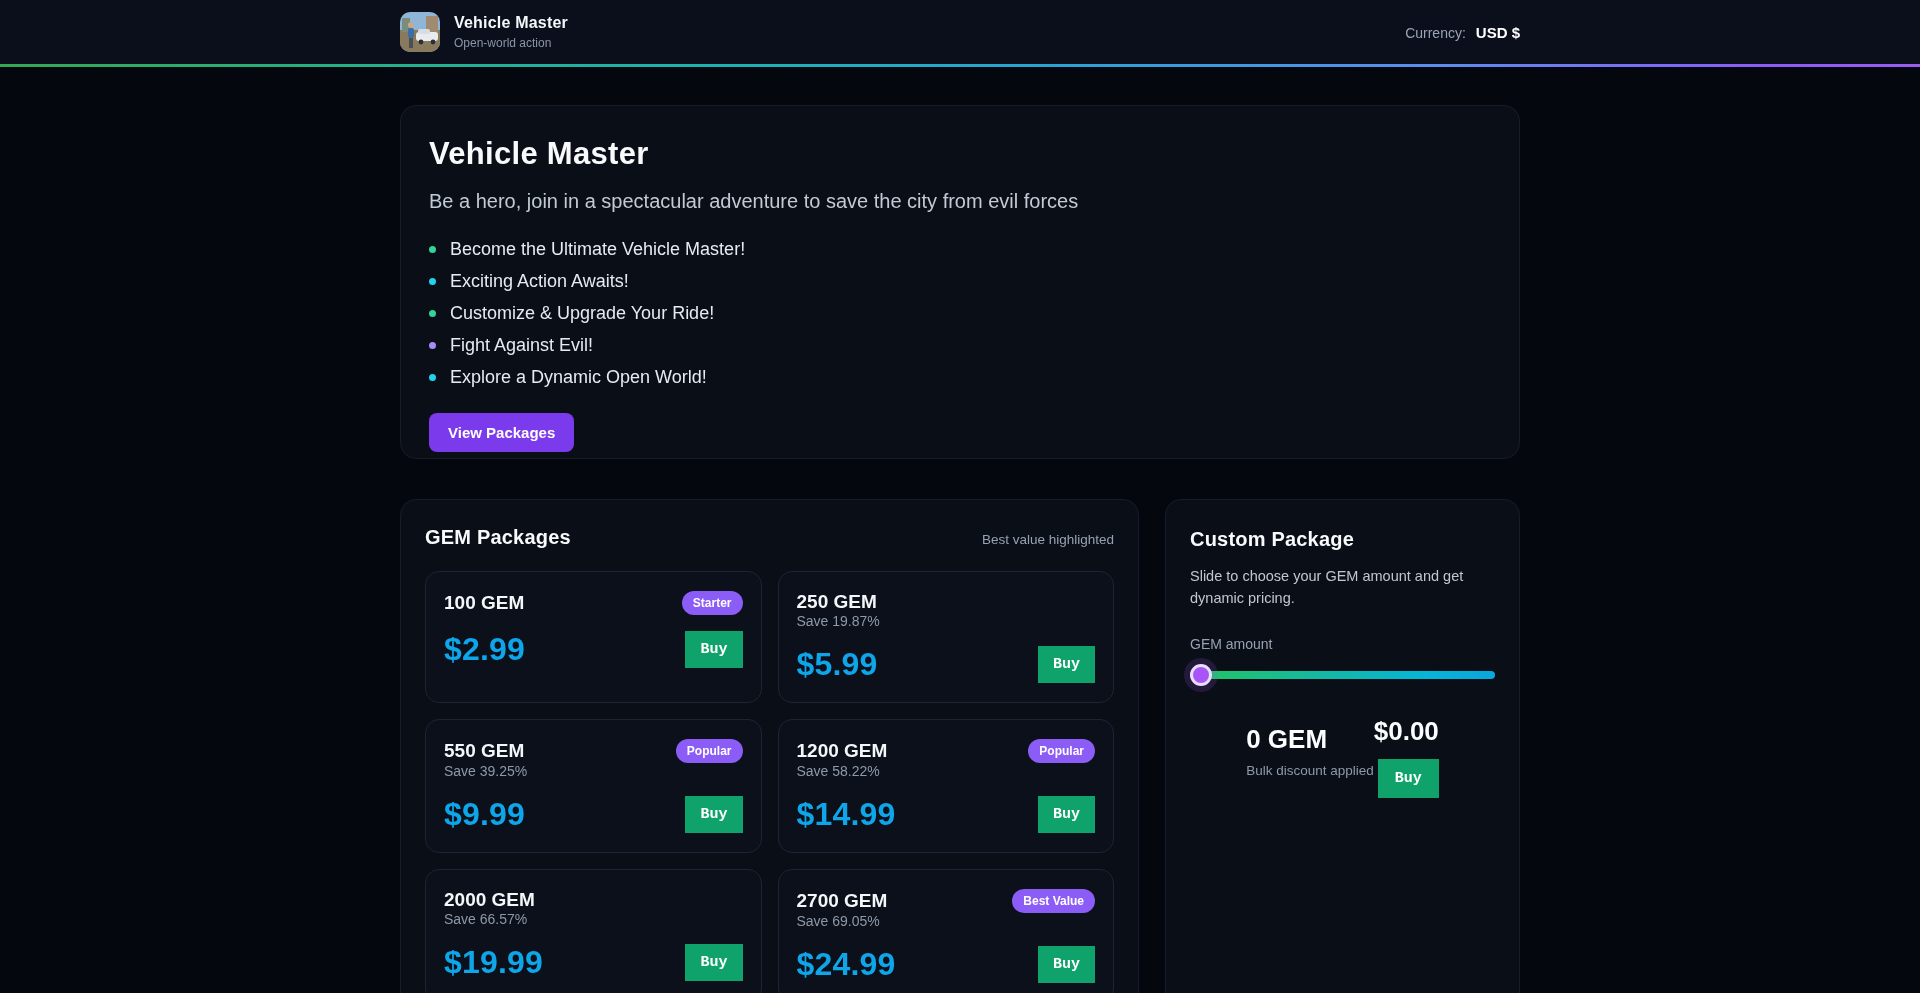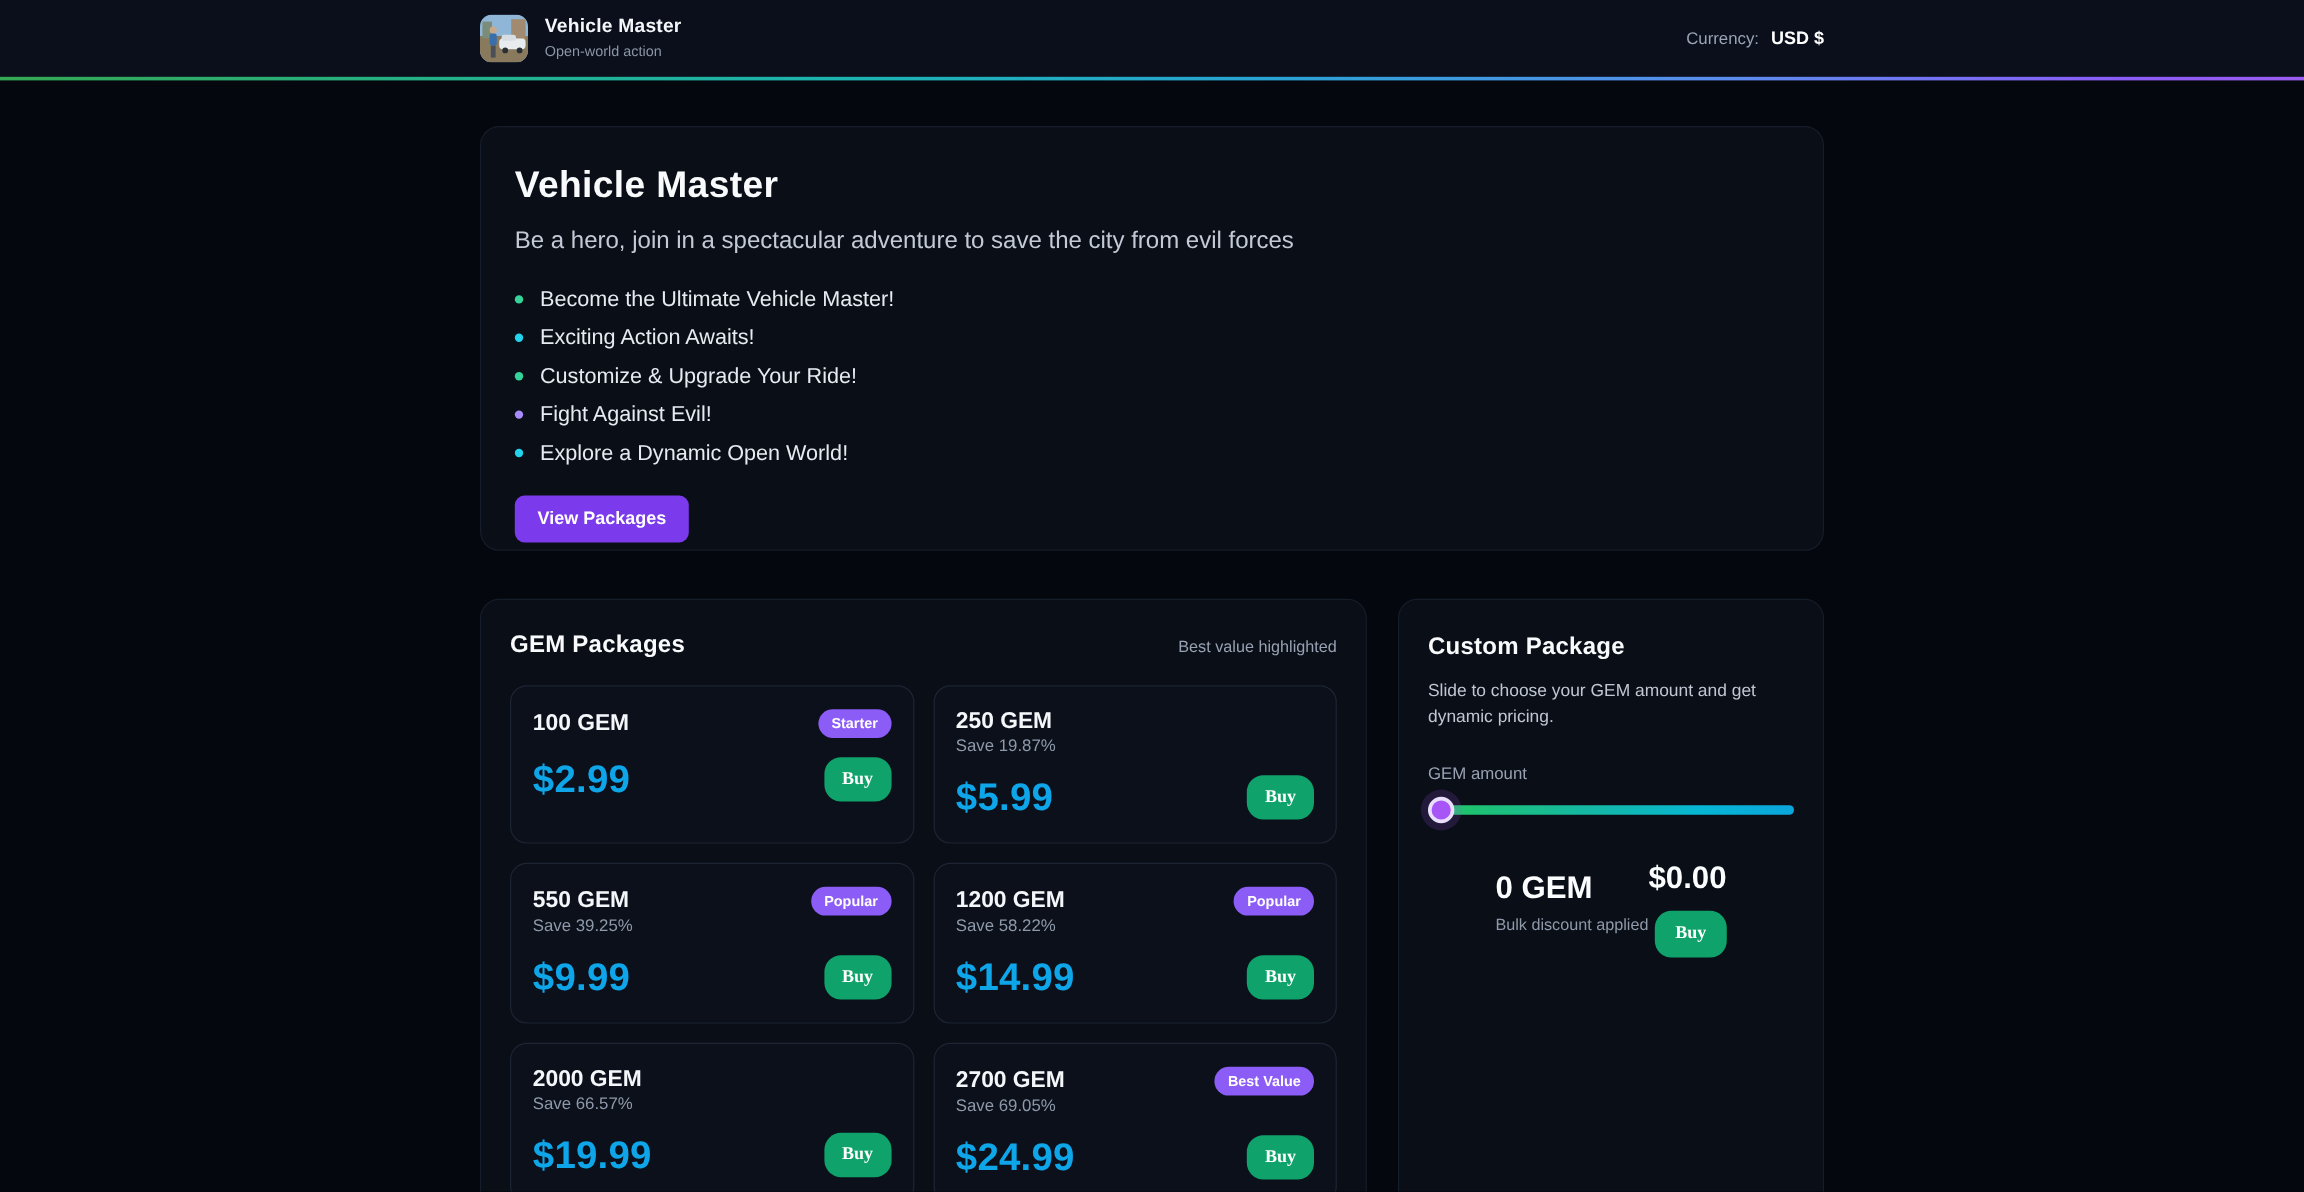--- a/index.html
+++ b/index.html
@@ -61,22 +61,22 @@
   .pkg-top { display:flex; align-items:center; justify-content:space-between; }
   .pkg-name { font-size:19px; font-weight:700; color:#f4f7fa; }
   .badge {
     background:#8b5cf6; color:#fff; font-size:12px; font-weight:600;
     padding:5px 11px; border-radius:999px;
   }
   .pkg-save { font-size:14px; color:#8e99a9; min-height:17px; }
   .pkg-bottom { margin-top:16px; display:flex; align-items:center; justify-content:space-between; }
   .pkg-price { font-size:32px; font-weight:800; color:#0ea5e9; letter-spacing:.2px; }
   .buy-btn {
-    background:#0fa36b; color:#fff; border:none; border-radius:14px;
-    padding:10px 15px; font-size:15px; font-weight:600; font-family:Liberation Serif, serif; cursor:pointer;
+    background:#0fa36b; color:#fff; border:none; border-radius:0;
+    padding:10px 15px; font-size:15px; font-weight:600; font-family:Liberation Mono, monospace; cursor:pointer;
   }
 
   
   .custom-panel { width:355px; padding:28px 24px; height:640px; }
   .custom-desc { margin-top:14px; font-size:14.5px; line-height:1.55; color:#c0c7d2; }
   .slider-label { margin-top:26px; font-size:14px; color:#98a2b3; }
   .slider { margin-top:12px; position:relative; height:22px; cursor:pointer; }
   .slider-track {
     position:absolute; left:0; right:0; top:7px; height:8px; border-radius:4px;
     background:linear-gradient(90deg,#22c55e 0%,#14b8a6 45%,#06b6d4 75%,#0ba5dc 100%);

